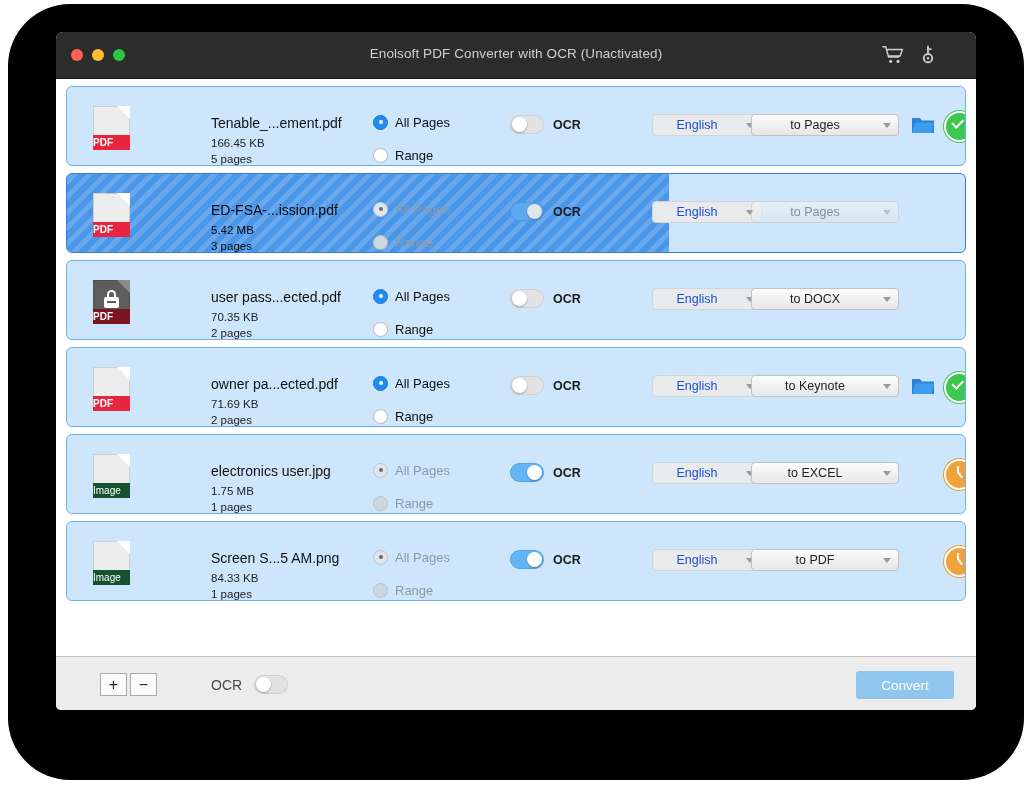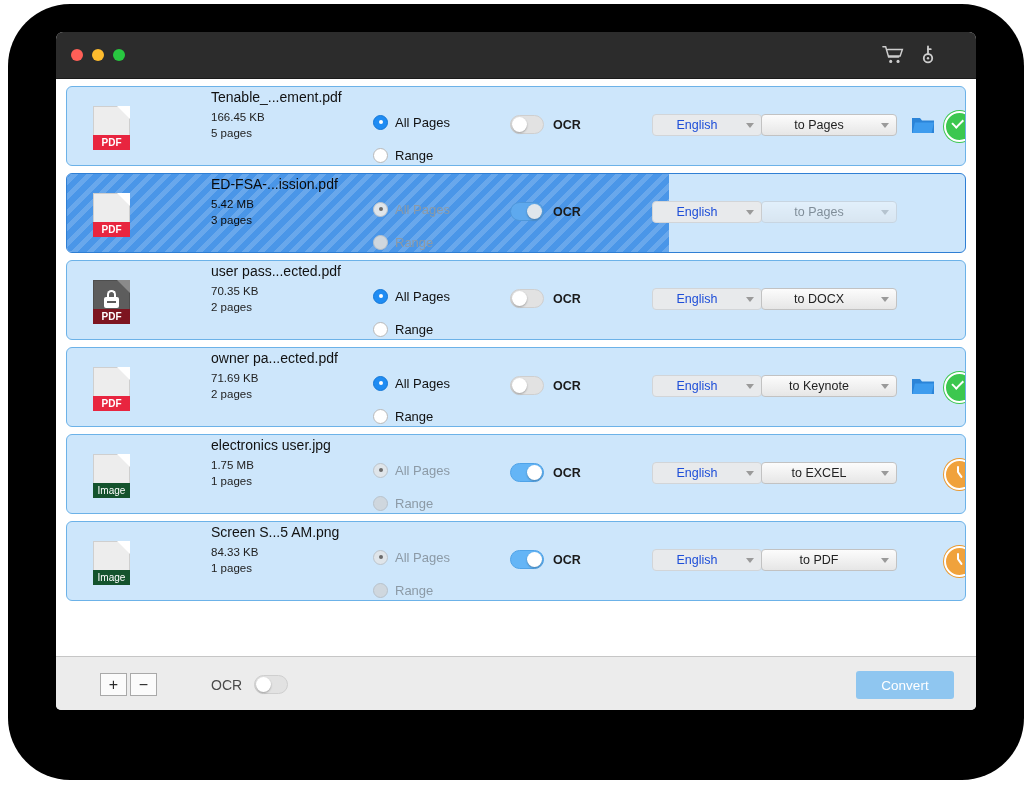--- a/index.html
+++ b/index.html
@@ -141,21 +141,21 @@
     border-top: 13px solid #ffffff;
   }
   .ficon.dark .fold { border-top-color: #8a8a8a; }
   .ficon .badge {
     position: absolute;
     left: 0;
     bottom: 0;
     width: 37px;
     height: 15px;
     line-height: 15px;
-    text-align: center;
+    text-align: left;
     font-size: 10px;
     color: #ffffff;
     font-weight: bold;
     box-sizing: border-box;
   }
   .badge.pdf      { background: #e8253f; }
   .badge.pdf-dark { background: #7d1520; }
   .badge.image    { background: #14532d; font-weight: normal; font-size: 10px; }
   .ficon .lockbox {
     position: absolute;
@@ -181,21 +181,21 @@
     width: 9px;
     height: 9px;
     border: 2.5px solid #ffffff;
     border-bottom: none;
     border-radius: 6px 6px 0 0;
     box-sizing: border-box;
     z-index: 1;
   }
 
   
-  .fmeta { position: absolute; left: 144px; top: 2px; }
+  .fmeta { position: absolute; left: 144px; top: 28px; }
   .fname {
     font-size: 14px;
     color: #111111;
     margin-bottom: 6px;
     white-space: nowrap;
   }
   .fsize, .fpages {
     font-size: 11.5px;
     color: #222222;
     margin-bottom: 4px;
@@ -310,23 +310,22 @@
     left: 585px;
     top: 27px;
     width: 110px;
     background: #e8eaec;
     border-color: #d2d5d8;
   }
   .selectbox.lang .sbtext { color: #1d4ed8; }
   .selectbox.format {
     left: 684px;
     top: 27px;
-    width: 136px;
+    width: 148px;
     background: linear-gradient(#fcfcfc, #e6e6e6);
-    margin-left: 10px;
   }
   .selectbox.format.dim { opacity: 0.45; }
 
   
   .folder-icon {
     position: absolute;
     left: 844px;
     top: 28px;
     width: 24px;
     height: 20px;
@@ -434,20 +433,21 @@
 <body>
 
 <div id="bezel"></div>
 
 <div id="window">
 
   <div id="titlebar">
     <div class="traffic" id="btn-close"></div>
     <div class="traffic" id="btn-min"></div>
     <div class="traffic" id="btn-max"></div>
+    <div id="title-text">Enolsoft PDF Converter with OCR (Unactivated)</div>
 
     <div class="tb-icon" id="cart-icon">
       <svg viewBox="0 0 24 24" width="22" height="22">
         <path d="M1 3 h3 l3.2 11.2 h11 M6.2 6 h16 l-2.4 7 H7.6" fill="none" stroke="#cdcdcd" stroke-width="1.6" stroke-linecap="round"></path>
         <circle cx="9.5" cy="19" r="1.7" fill="#cdcdcd"></circle>
         <circle cx="17.5" cy="19" r="1.7" fill="#cdcdcd"></circle>
       </svg>
     </div>
 
     <div class="tb-icon" id="key-icon">

